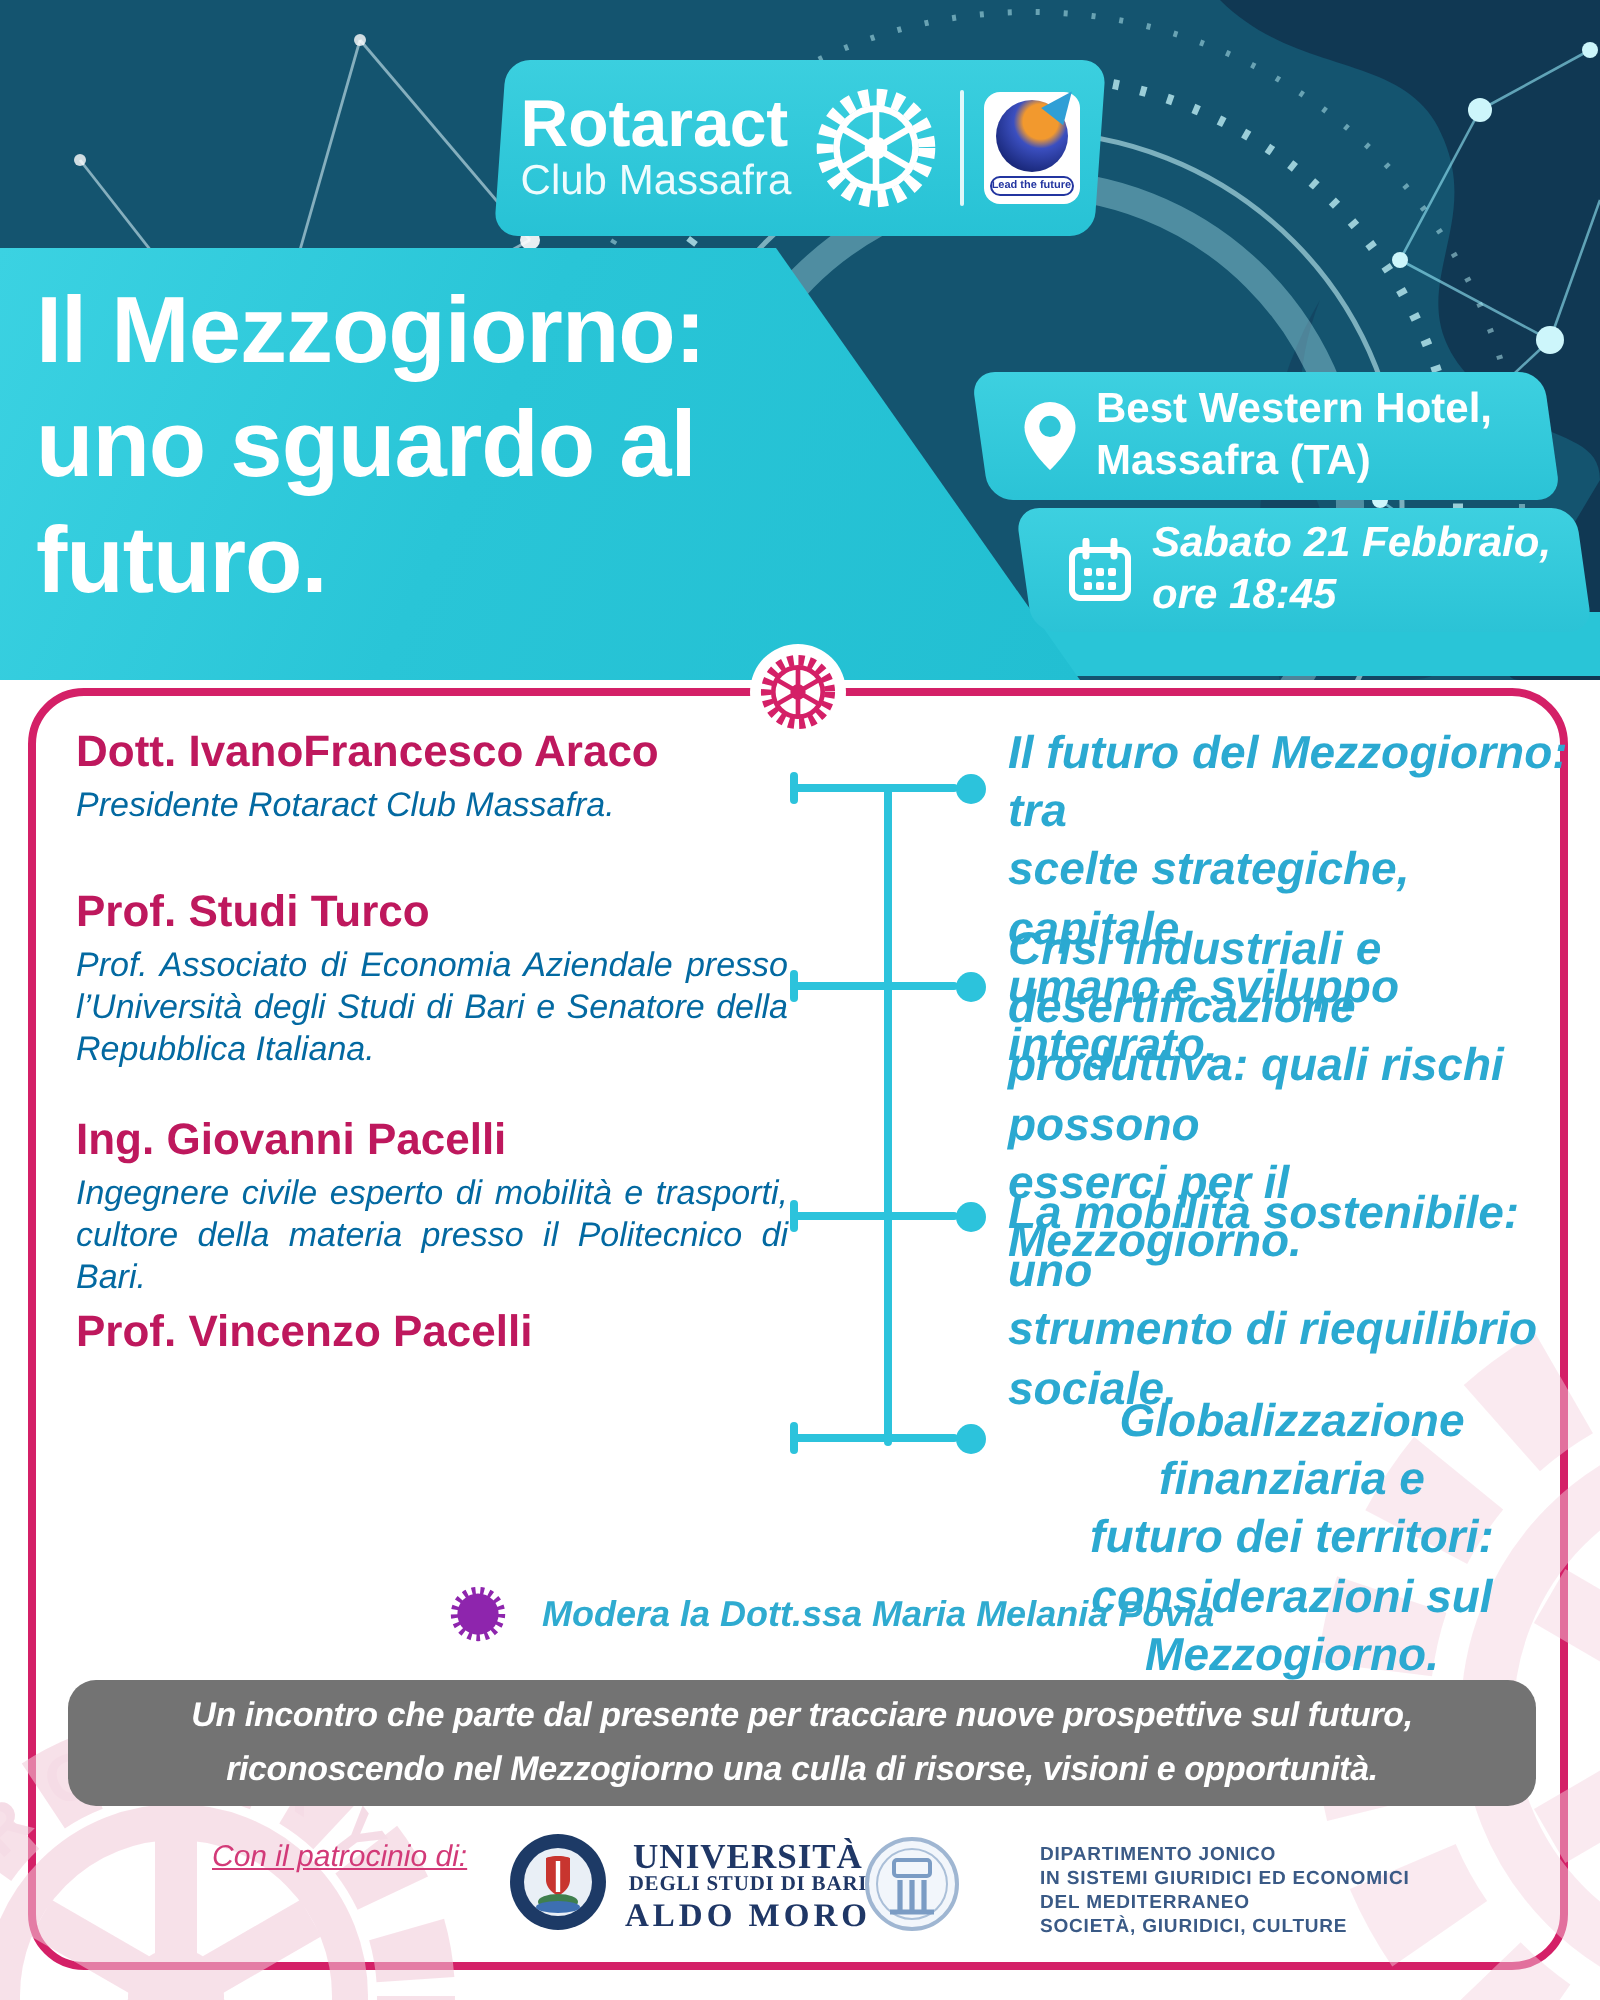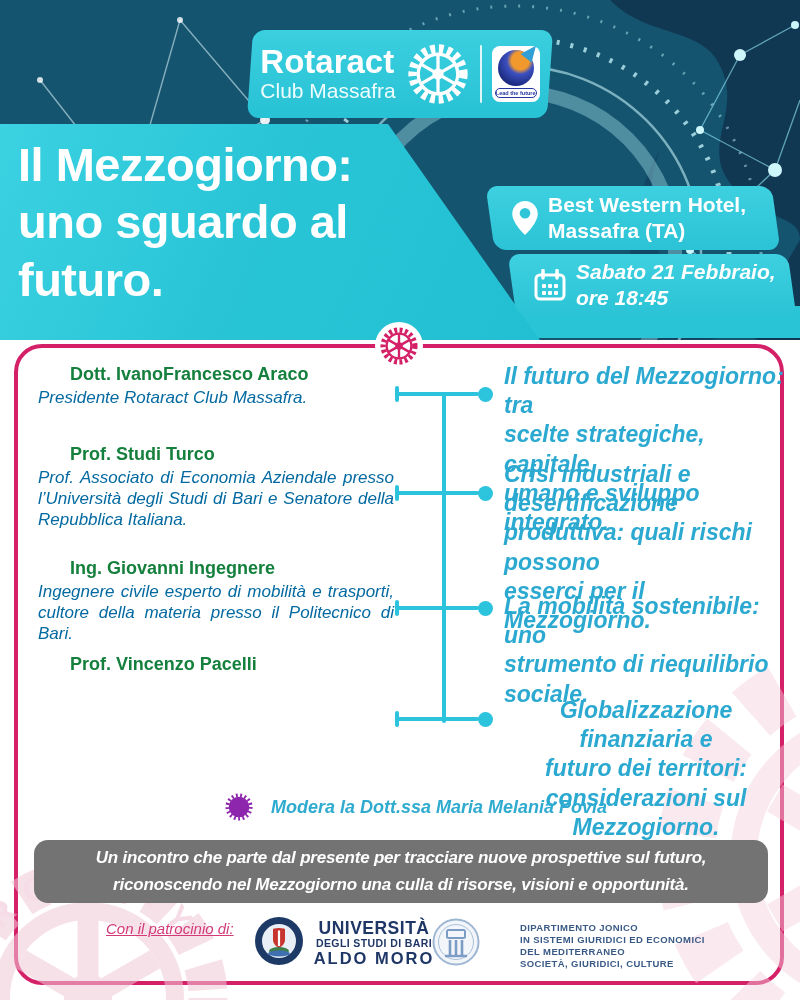--- a/index.html
+++ b/index.html
@@ -49,21 +49,21 @@
   
   .card { position:absolute; left:14px; top:344px; width:770px; height:641px; background:#ffffff;
     border:4px solid #d42067; border-radius:28px; z-index:10; }
   .card-content { position:absolute; inset:0; z-index:5; }
   .wm { position:absolute; z-index:1; pointer-events:none; }
 
   .emblem { position:absolute; left:50%; top:-26px; transform:translateX(-50%); width:48px; height:48px;
     background:#ffffff; border-radius:50%; z-index:20; display:flex; align-items:center; justify-content:center; }
 
   .speaker { position:absolute; left:20px; width:356px; }
-  .sp-name { font-size:18px; font-weight:700; color:#15803d; line-height:1.12;margin-left:32px; }
+  .sp-name { font-size:22px; font-weight:700; color:#be185d; line-height:1.12; }
   .sp-role { margin-top:3px; font-size:17px; font-style:italic; color:#0369a1; line-height:1.24; text-align:justify; }
   .s1 { top:16px; } .s2 { top:96px; } .s3 { top:210px; } .s4 { top:306px; }
 
   .tl-vline { position:absolute; left:424px; top:44px; width:4px; height:331px; background:#2cc3dc; border-radius:2px; }
   .branch { position:absolute; left:377px; width:98px; height:16px; }
   .branch .tick { position:absolute; left:0; top:0; width:4px; height:16px; background:#2cc3dc; border-radius:2px; }
   .branch .hline { position:absolute; left:2px; top:6px; width:82px; height:4px; background:#2cc3dc; border-radius:2px; }
   .branch .dot { position:absolute; right:0; top:1px; width:15px; height:15px; background:#2cc3dc; border-radius:50%; }
   .b1 { top:38px; } .b2 { top:137px; } .b3 { top:252px; } .b4 { top:363px; }
 
@@ -75,21 +75,21 @@
   .mod-text { font-size:18px; font-weight:700; font-style:italic; color:#2fabd0; }
 
   .banner { position:absolute; left:16px; top:492px; width:734px; height:63px; background:#737373; border-radius:14px;
     display:flex; align-items:center; justify-content:center; }
   .banner-text { font-size:17px; font-weight:700; font-style:italic; color:#ffffff; text-align:center;
     line-height:1.55; white-space:pre-line; letter-spacing:-.2px; }
 
   .patron-label { position:absolute; left:88px; top:572px; font-size:15px; font-style:italic; font-weight:400;
     color:#d23a78; text-decoration:underline; }
   .uniba-seal { position:absolute; left:236px; top:568px; }
-  .uniba-text { position:absolute; left:292px; top:571px; color:#1f3766; font-family:Liberation Sans, sans-serif; text-align:center; width:128px; }
+  .uniba-text { position:absolute; left:292px; top:571px; color:#1f3766; font-family:Liberation Serif, serif; text-align:center; width:128px; }
   .u1 { font-size:17.5px; font-weight:700; letter-spacing:.5px; line-height:1.05; }
   .u2 { font-size:10.5px; font-weight:700; letter-spacing:.4px; line-height:1.15; }
   .u3 { font-size:16.5px; font-weight:700; letter-spacing:2px; line-height:1.1; }
   .dept-seal { position:absolute; left:414px; top:570px; }
   .dept-text { position:absolute; left:470px; top:574px; color:#3a5a86; }
   .d-line { font-size:9.5px; font-weight:700; letter-spacing:.4px; line-height:1.28;margin-left:32px; }
 </style>
 </head>
 <body>
 
@@ -261,21 +261,21 @@
 
       <div class="speaker s1">
         <div class="sp-name">Dott. IvanoFrancesco Araco</div>
         <div class="sp-role">Presidente Rotaract Club Massafra.</div>
       </div>
       <div class="speaker s2">
         <div class="sp-name">Prof. Studi Turco</div>
         <div class="sp-role">Prof. Associato di Economia Aziendale presso l’Università degli Studi di Bari e Senatore della Repubblica Italiana.</div>
       </div>
       <div class="speaker s3">
-        <div class="sp-name">Ing. Giovanni Ingegnere</div>
+        <div class="sp-name">Ing. Giovanni Pacelli</div>
         <div class="sp-role">Ingegnere civile esperto di mobilità e trasporti, cultore della materia presso il Politecnico di Bari.</div>
       </div>
       <div class="speaker s4">
         <div class="sp-name">Prof. Vincenzo Pacelli</div>
       </div>
 
       <div class="tl-vline"></div>
       <div class="branch b1">
           <div class="tick"></div>
           <div class="hline"></div>

